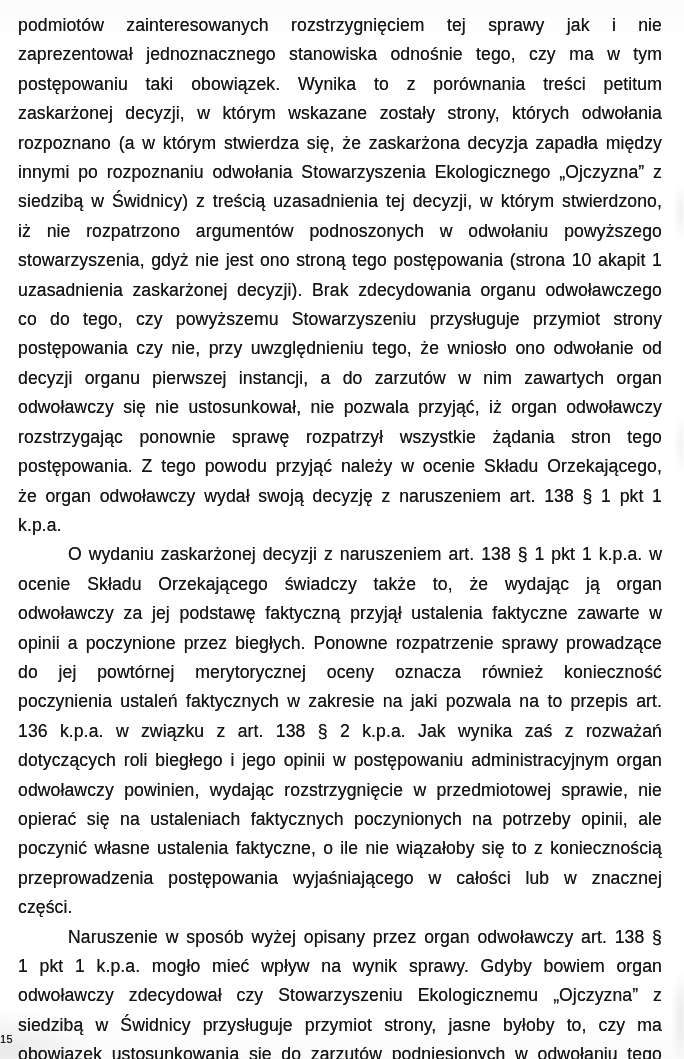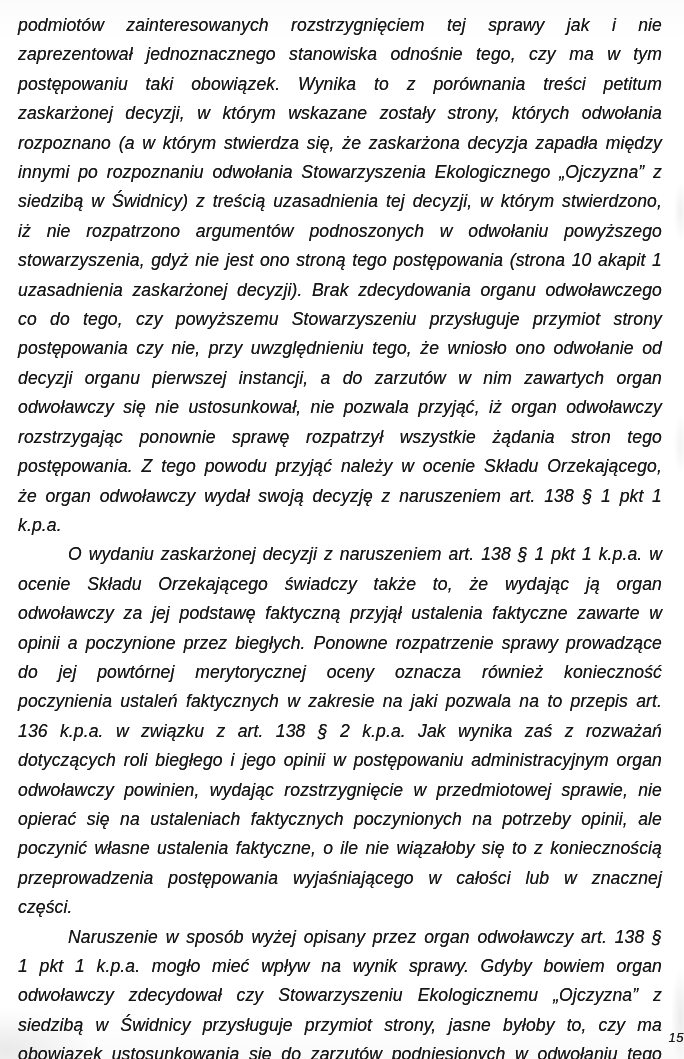--- a/index.html
+++ b/index.html
@@ -9,21 +9,20 @@
   }
   .page {
     position: relative;
     width: 684px;
     height: 1059px;
     margin: 0 auto;
     background: #ffffff;
     overflow: hidden;
     font-family: "Liberation Sans", "DejaVu Sans", sans-serif;
     color: #161616;
-    font-style: italic;
   }
   
   .page::before {
     content: "";
     position: absolute;
     inset: 0;
     background:
       radial-gradient(ellipse 120px 60px at 1% 99%, rgba(0,0,0,0.07), rgba(0,0,0,0) 70%),
       radial-gradient(ellipse 10px 45px at 99.5% 20%, rgba(0,0,0,0.06), rgba(0,0,0,0) 70%),
       radial-gradient(ellipse 10px 45px at 99.5% 42%, rgba(0,0,0,0.05), rgba(0,0,0,0) 70%),
@@ -47,22 +46,22 @@
     
     text-shadow: 0 0 0.6px rgba(0,0,0,0.75);
   }
   .para.indent { text-indent: 50px; }
   .para.justify-last { text-align-last: justify; }
   .page-number {
     position: absolute;
     bottom: 14px;
     left: 0;
     width: 100%;
-    text-align: right;
-    font-size: 13px;
+    text-align: left;
+    font-size: 11px;
     letter-spacing: 0.5px;
     text-shadow: 0 0 0.6px rgba(0,0,0,0.75);
   }
 </style>
 </head>
 <body>
 
 <div class="page">
   <div class="text-block">
     <p class="para">podmiotów zainteresowanych rozstrzygnięciem tej sprawy jak i nie zaprezentował jednoznacznego stanowiska odnośnie tego, czy ma w tym postępowaniu taki obowiązek. Wynika to z porównania treści petitum zaskarżonej decyzji, w którym wskazane zostały strony, których odwołania rozpoznano (a w którym stwierdza się, że zaskarżona decyzja zapadła między innymi po rozpoznaniu odwołania Stowarzyszenia Ekologicznego „Ojczyzna” z siedzibą w Świdnicy) z treścią uzasadnienia tej decyzji, w którym stwierdzono, iż nie rozpatrzono argumentów podnoszonych w odwołaniu powyższego stowarzyszenia, gdyż nie jest ono stroną tego postępowania (strona 10 akapit 1 uzasadnienia zaskarżonej decyzji). Brak zdecydowania organu odwoławczego co do tego, czy powyższemu Stowarzyszeniu przysługuje przymiot strony postępowania czy nie, przy uwzględnieniu tego, że wniosło ono odwołanie od decyzji organu pierwszej instancji, a do zarzutów w nim zawartych organ odwoławczy się nie ustosunkował, nie pozwala przyjąć, iż organ odwoławczy rozstrzygając ponownie sprawę rozpatrzył wszystkie żądania stron tego postępowania. Z tego powodu przyjąć należy w ocenie Składu Orzekającego, że organ odwoławczy wydał swoją decyzję z naruszeniem art. 138 § 1 pkt 1 k.p.a.</p>

